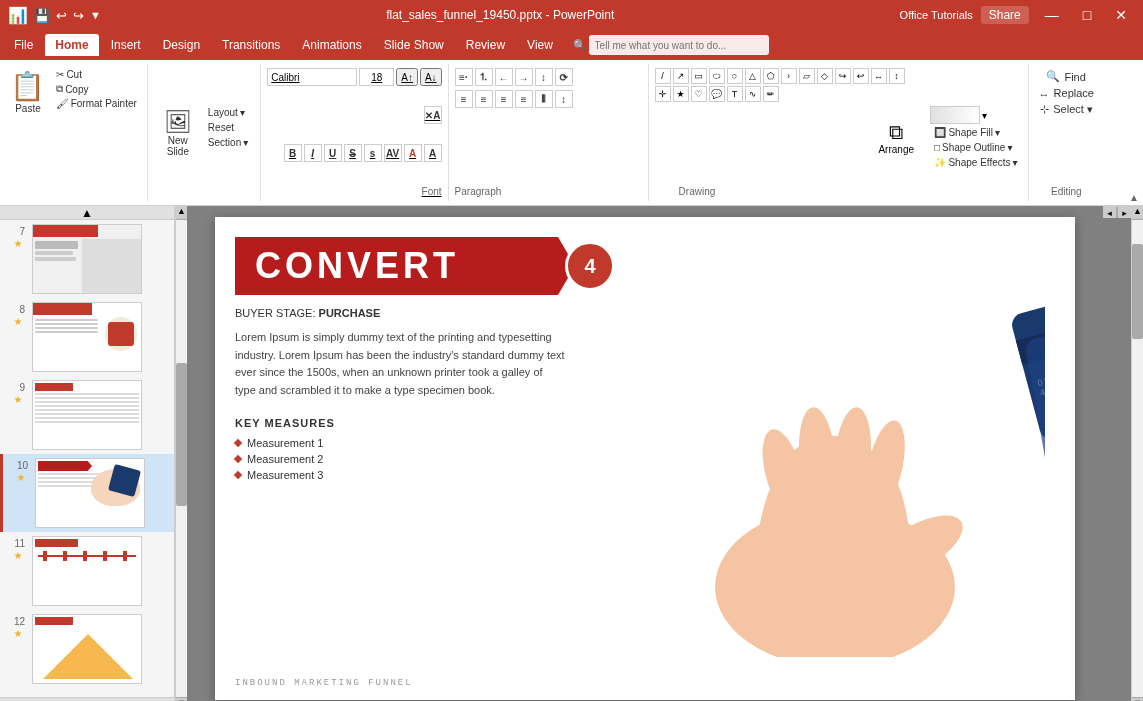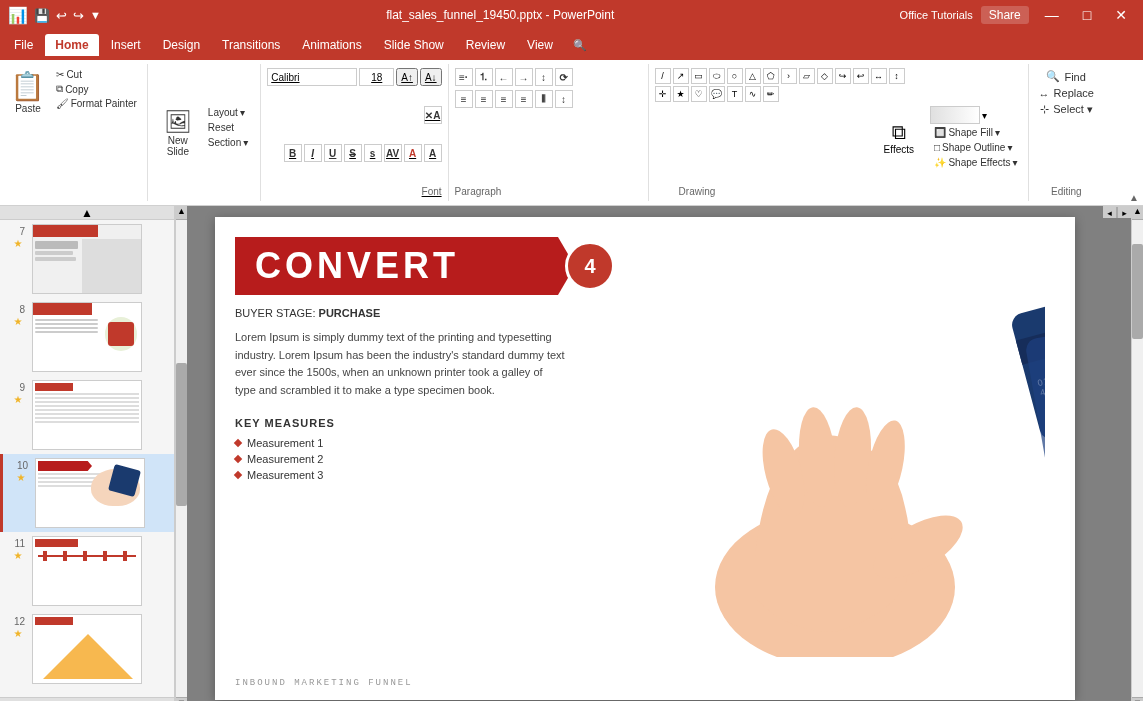--- a/index.html
+++ b/index.html
@@ -332,20 +332,21 @@
   <span class="menu-item">File</span>
   <span class="menu-item home-tab">Home</span>
   <span class="menu-item">Insert</span>
   <span class="menu-item">Design</span>
   <span class="menu-item">Transitions</span>
   <span class="menu-item">Animations</span>
   <span class="menu-item">Slide Show</span>
   <span class="menu-item">Review</span>
   <span class="menu-item">View</span>
   <span style="color:white; font-size:11px; margin-left:8px;">🔍</span>
+  <input style="width: 180px; height: 20px; font-size: 10px; border: none; background: rgba(255, 255, 255, 0.9); padding: 2px 6px; border-radius: 3px;" placeholder="Tell me what you want to do...">
 </div>
 
 <div class="ribbon" style="position:relative;">
 
   <div class="ribbon-group" style="flex-direction:row; align-items:stretch; gap:2px; padding:4px 6px;">
     <div class="paste-btn" style="display:flex; flex-direction:column; align-items:center; width:44px; padding:2px; cursor:pointer;">
       <span style="font-size:28px; color:#2b7cd3;">📋</span>
       <span style="font-size:10px; color:#333;">Paste</span>
     </div>
     <div class="small-btns" style="margin-bottom:12px;">
@@ -448,21 +449,21 @@
       <div class="shape-icon">♡</div>
       <div class="shape-icon">💬</div>
       <div class="shape-icon">T</div>
 
       <div class="shape-icon">∿</div>
       <div class="shape-icon">✏</div>
     </div>
     <div style="display:flex; gap:8px; align-items:center; margin-left:auto;">
       <div class="arrange-btn">
         <span style="font-size:20px;">⧉</span>
-        <span style="font-size:10px;">Effects</span>
+        <span style="font-size:10px;">Arrange</span>
       </div>
       <div style="display:flex; flex-direction:column; gap:2px; min-width:80px;">
 
         <div style="display:flex; align-items:center; gap:2px;">
           <div style="width:50px; height:18px; background:linear-gradient(to right, #e0e0e0, #fff); border:1px solid #ccc;"></div>
           <span style="font-size:10px; cursor:pointer;">▾</span>
         </div>
         <div class="small-btn">
           <span style="font-size:10px;">🔲</span>
           <span>Shape Fill</span> ▾

